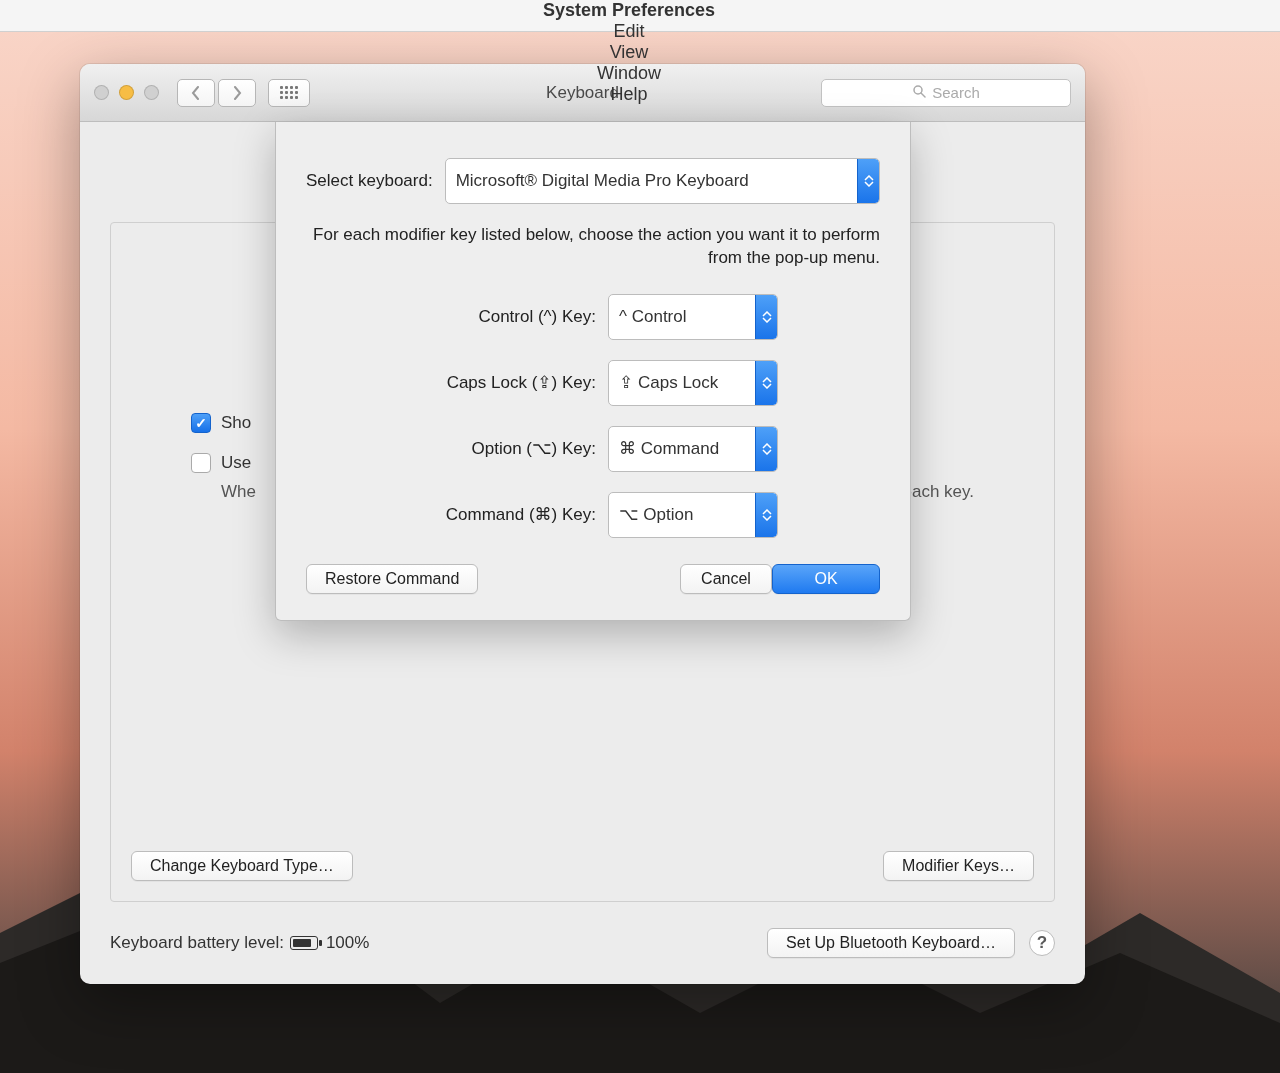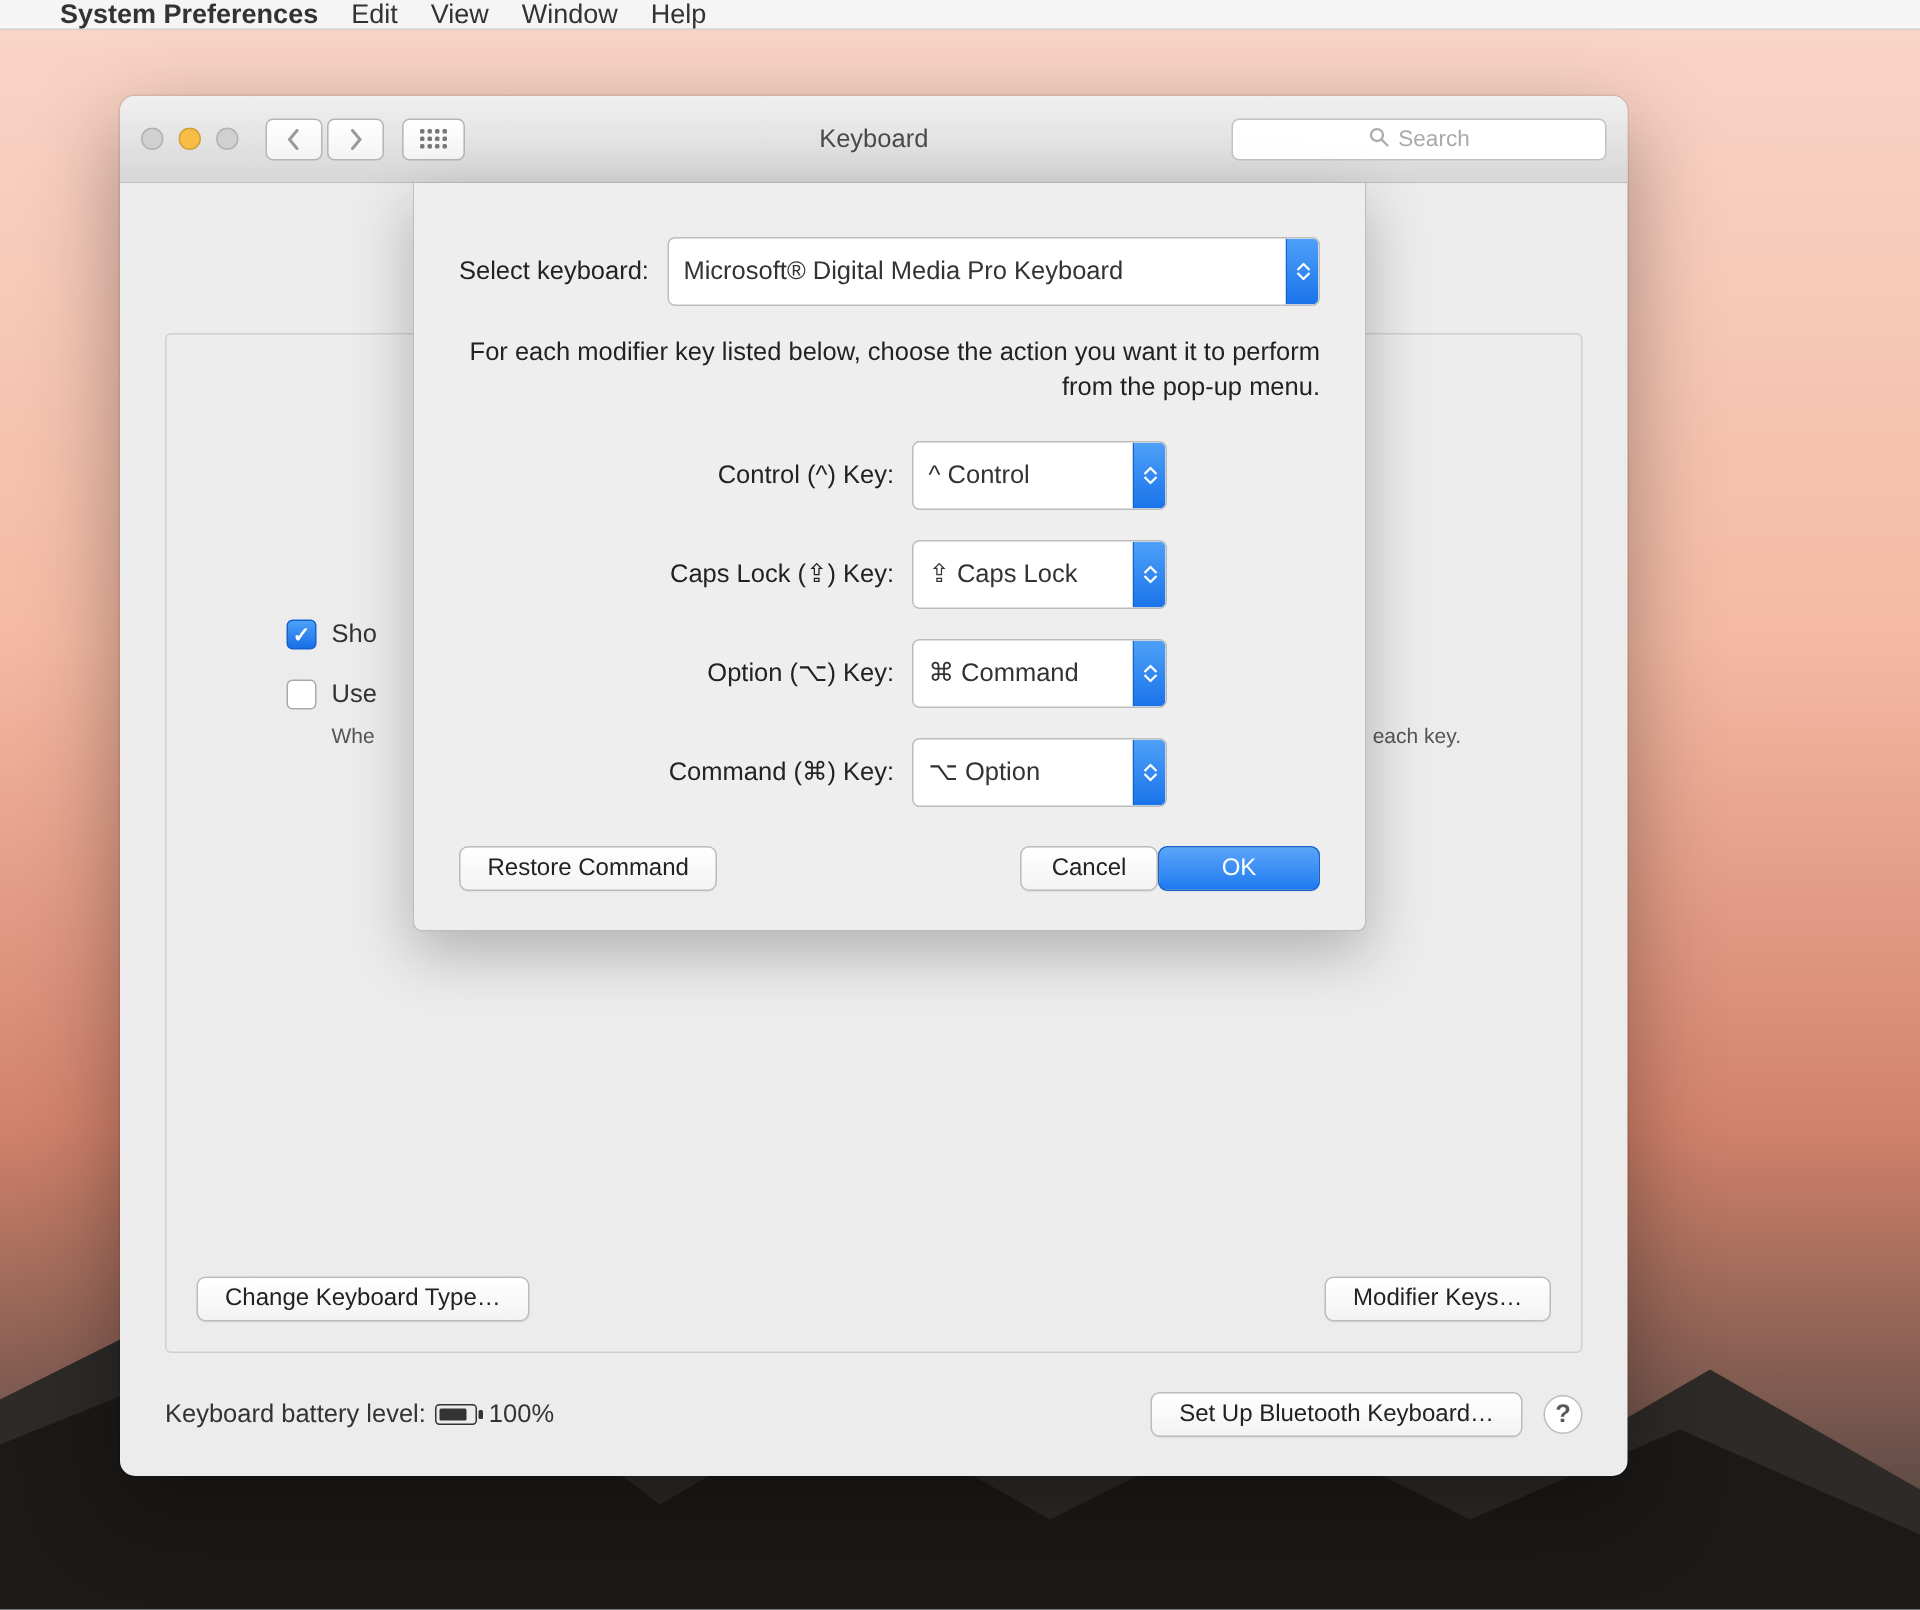--- a/index.html
+++ b/index.html
@@ -7,30 +7,31 @@
     font-family: -apple-system, "Helvetica Neue", Arial, sans-serif;
     font-size: 15px;
     color: #333;
     width: 1280px;
     height: 1073px;
     overflow: hidden;
     background: linear-gradient(180deg, #f9d6c9 0%, #f4b9a3 40%, #d2826b 70%, #3a3a3a 100%);
     position: relative;
   }
   .menubar {
-    height: 20px;
+    height: 32px;
     background: #f5f5f5;
     border-bottom: 1px solid #d0d0d0;
     display: flex;
     align-items: center;
     padding: 0 18px;
     font-size: 18px;
     color: #333;
     position: relative;
     z-index: 5;
+    flex-direction: column;
   }
   .menubar .apple-logo { font-size: 20px; color: #000; margin-right: 22px; }
   .menubar .app-name { font-weight: 700; margin-right: 22px; }
   .menubar .menu-item { margin-right: 22px; }
 
   .desktop { position: absolute; top: 34px; left: 0; right: 0; bottom: 0; }
 
   .mountains {
     position: absolute;
     left: 0; right: 0; bottom: 0;
@@ -143,21 +144,21 @@
     background: #fff;
     display: flex; align-items: center; justify-content: center;
     color: #fff; font-size: 14px; font-weight: bold;
   }
   .checkbox.checked {
     background: linear-gradient(#4ea0f8, #1670e8);
     border-color: #1463cc;
   }
   .hint-text {
     position: absolute;
-    font-size: 14px; color: #555;
+    font-size: 17px; color: #555;
   }
 
   .push-btn {
     background: linear-gradient(#ffffff,#f3f3f3);
     border: 1px solid #bcbcbc;
     border-radius: 6px;
     height: 30px;
     padding: 0 18px;
     font-size: 16px;
     color: #222;

